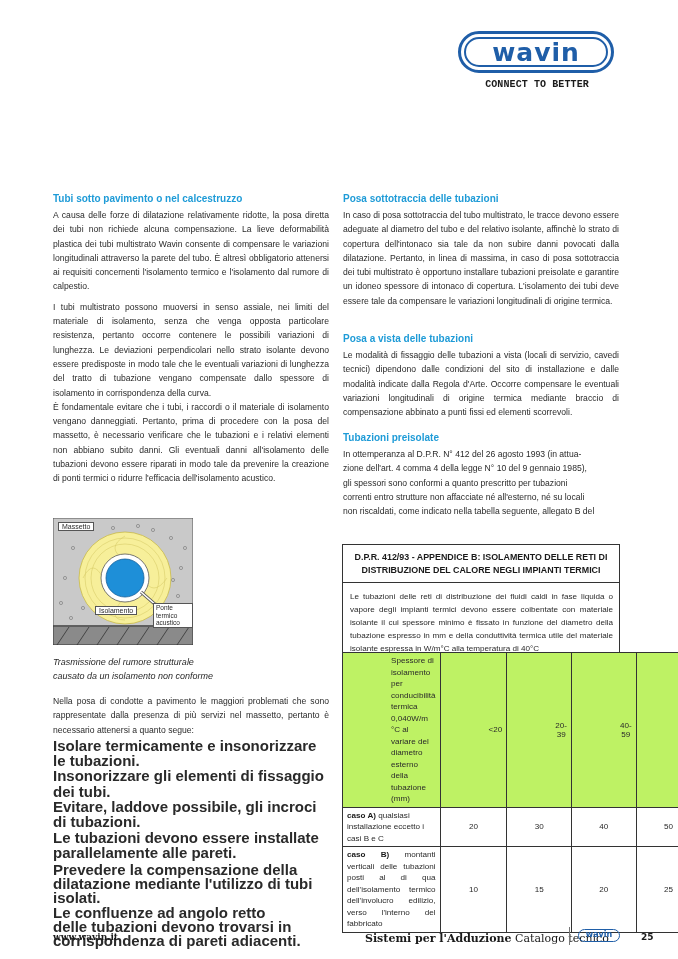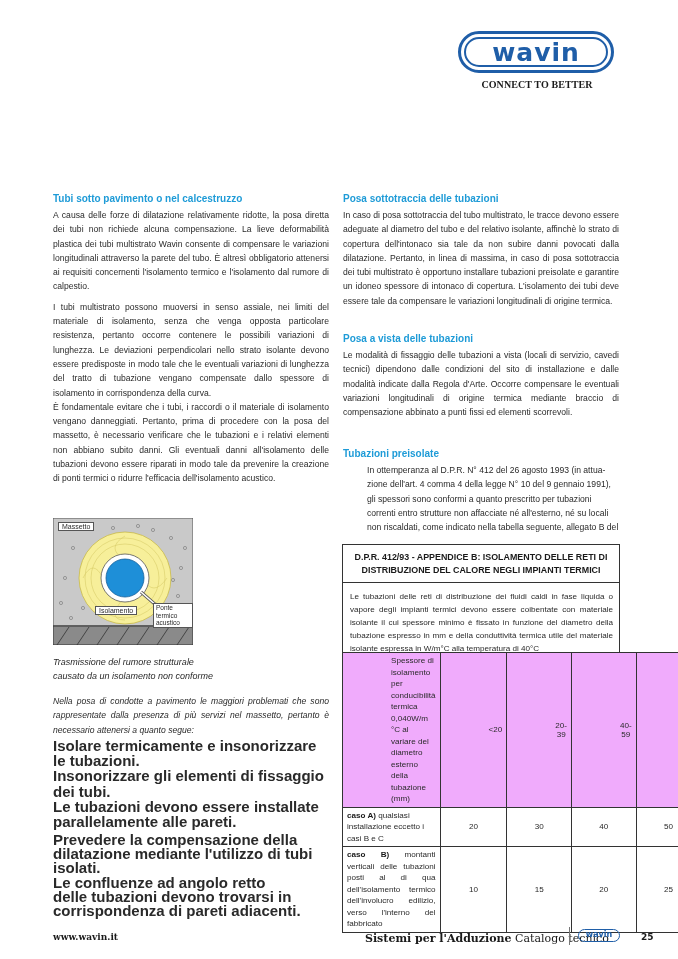--- a/index.html
+++ b/index.html
@@ -9,21 +9,21 @@
 
     
     .logo-pill { position:absolute; left:458px; top:31px; width:156px; height:42px;
       border:3px solid #1f5ea8; border-radius:22px; box-sizing:border-box; background:#fff; }
     .logo-pill::after { content:""; position:absolute; left:3px; top:3px; right:3px; bottom:3px;
       border:2px solid #1f5ea8; border-radius:17px; }
     .logo-text { position:absolute; left:0; right:0; top:4px; text-align:center;
       font-family:"DejaVu Sans", sans-serif; font-weight:bold; font-size:25px; color:#1f5ea8;
       letter-spacing:1px; z-index:2; }
     .tagline { position:absolute; left:472px; top:79px; width:130px; text-align:center;
-      font-family:Liberation Serif, serif; font-weight:bold; font-size:10px; color:#1a1a1a; letter-spacing:0.1px; }
+      font-family:Liberation Mono, monospace; font-weight:bold; font-size:10px; color:#1a1a1a; letter-spacing:0.1px; }
 
     h2.section { margin:0; font-size:10px; font-weight:bold; color:#1e9bd7; }
     .para { font-size:8.6px; line-height:14.3px; text-align:justify; margin:0; color:#2a2a2a; }
     .para-left { font-size:8.6px; line-height:14.3px; margin:0; color:#2a2a2a; }
 
     .col-left { position:absolute; left:53px; width:276px; }
     .col-right { position:absolute; left:343px; width:276px; }
 
     
     .illus { position:absolute; left:53px; top:518px; width:140px; height:127px; }
@@ -31,21 +31,21 @@
     .caption { position:absolute; left:53px; top:655px; font-size:9px; font-style:italic; line-height:14px; color:#2a2a2a; }
 
     .list-item { font-size:15px; line-height:15.3px; margin:0; color:#2a2a2a;font-weight:bold; }
 
     
     .dpr-box { position:absolute; left:342px; top:544px; width:278px; border:1.5px solid #333; border-bottom:none; box-sizing:border-box; background:#fff; }
     .dpr-title { text-align:center; font-weight:bold; font-size:8.9px; line-height:13px; padding:6px 4px 5px; border-bottom:1.5px solid #333; color:#1a1a1a; }
     .dpr-desc { font-size:8.1px; line-height:13px; padding:7px 6px 8px 7px; text-align:justify; color:#2a2a2a; }
     table.dpr { position:absolute; left:342px; top:652px; width:278px; border-collapse:collapse; font-size:8.1px; color:#2a2a2a; }
     table.dpr td { border:1.5px solid #333; padding:2px 4px; vertical-align:middle; }
-    table.dpr tr.head td { background:#f0abfc;padding-left:48px; }
+    table.dpr tr.head td { background:#bef264;padding-left:48px; }
     table.dpr td.num { text-align:center; }
     table.dpr td.desc { line-height:11.5px; text-align:justify; }
     table.dpr b { color:#1a1a1a; }
 
     
     .footer-url { position:absolute; left:53px; top:932px; font-family:"DejaVu Serif", serif; font-weight:bold; font-size:9px; color:#1a1a1a; }
     .footer-cat { position:absolute; left:365px; top:932px; font-family:"DejaVu Serif", serif; font-size:11px; color:#1a1a1a; }
     .footer-cat b { font-weight:bold; }
     .footer-sep { position:absolute; left:569px; top:927px; width:1px; height:18px; background:#777; }
     .footer-logo { position:absolute; left:578px; top:929px; width:42px; height:13px; border:1.5px solid #1f5ea8; border-radius:8px; box-sizing:border-box; text-align:center;
@@ -116,43 +116,44 @@
     <div>acustico</div>
   </div>
 </div>
 
 <div class="caption">
   <div>Trasmissione del rumore strutturale</div>
   <div>causato da un isolamento non conforme</div>
 </div>
 
 <div class="col-left" style="top:694px;">
-  <p class="para" style="margin-bottom:1px;font-style:italic;">Nella posa di condotte a pavimento le maggiori problemati che sono rappresentate dalla presenza di più servizi nel massetto, pertanto è necessario attenersi a quanto segue:</p>
+  <p class="para" style="margin-bottom:1px;">Nella posa di condotte a pavimento le maggiori problemati che sono rappresentate dalla presenza di più servizi nel massetto, pertanto è necessario attenersi a quanto segue:</p>
   <p class="list-item">Isolare termicamente e insonorizzare le tubazioni.</p>
   <p class="list-item">Insonorizzare gli elementi di fissaggio dei tubi.</p>
+  <p class="list-item">Evitare, laddove possibile, gli incroci di tubazioni.</p>
   <p class="list-item">Le tubazioni devono essere installate parallelamente alle pareti.</p>
   <p class="list-item" style="line-height:14px;margin-top:3px;width:260px;">Prevedere la compensazione della dilatazione mediante l'utilizzo di tubi isolati.</p>
   <p class="list-item" style="line-height:14px;margin-top:1px;width:250px;">Le confluenze ad angolo retto delle tubazioni devono trovarsi in corrispondenza di pareti adiacenti.</p>
 </div>
 
 <div class="col-right" style="top:193px;">
   <h2 class="section">Posa sottotraccia delle tubazioni</h2>
   <p class="para" style="margin-top:4px;">In caso di posa sottotraccia del tubo multistrato, le tracce devono essere adeguate al diametro del tubo e del relativo isolante, affinchè lo strato di copertura dell'intonaco sia tale da non subire danni povocati dalla dilatazione. Pertanto, in linea di massima, in caso di posa sottotraccia dei tubi multistrato è opportuno installare tubazioni preisolate e garantire un idoneo spessore di intonaco di copertura. L'isolamento dei tubi deve essere tale da compensare le variazioni longitudinali di origine termica.</p>
 </div>
 
 <div class="col-right" style="top:333px;">
   <h2 class="section">Posa a vista delle tubazioni</h2>
   <p class="para" style="margin-top:4px;">Le modalità di fissaggio delle tubazioni a vista (locali di servizio, cavedi tecnici) dipendono dalle condizioni del sito di installazione e dalle modalità indicate dalla Regola d'Arte. Occorre compensare le eventuali variazioni longitudinali di origine termica mediante braccio di compensazione abbinato a punti fissi ed elementi scorrevoli.</p>
 </div>
 
-<div class="col-right" style="top:448px;">
+<div class="col-right" style="top:432px;">
   <h2 class="section">Tubazioni preisolate</h2>
-  <div style="margin-top:4px;margin-left:24px;">
+  <div style="margin-top:4px;">
     <div class="para-left">In ottemperanza al D.P.R. N° 412 del 26 agosto 1993 (in attua-</div>
-    <div class="para-left">zione dell'art. 4 comma 4 della legge N° 10 del 9 gennaio 1991),</div>
+    <div class="para-left">zione dell'art. 4 comma 4 della legge N° 10 del 9 gennaio 1985),</div>
     <div class="para-left">gli spessori sono conformi a quanto prescritto per tubazioni</div>
     <div class="para-left">correnti entro strutture non affacciate né all'esterno, né su locali</div>
     <div class="para-left">non riscaldati, come indicato nella tabella seguente, allegato B del</div>
   </div>
 </div>
 
 <div class="dpr-box">
   <div class="dpr-title">
     <div>D.P.R. 412/93 - APPENDICE B: ISOLAMENTO DELLE RETI DI</div>
     <div>DISTRIBUZIONE DEL CALORE NEGLI IMPIANTI TERMICI</div>

